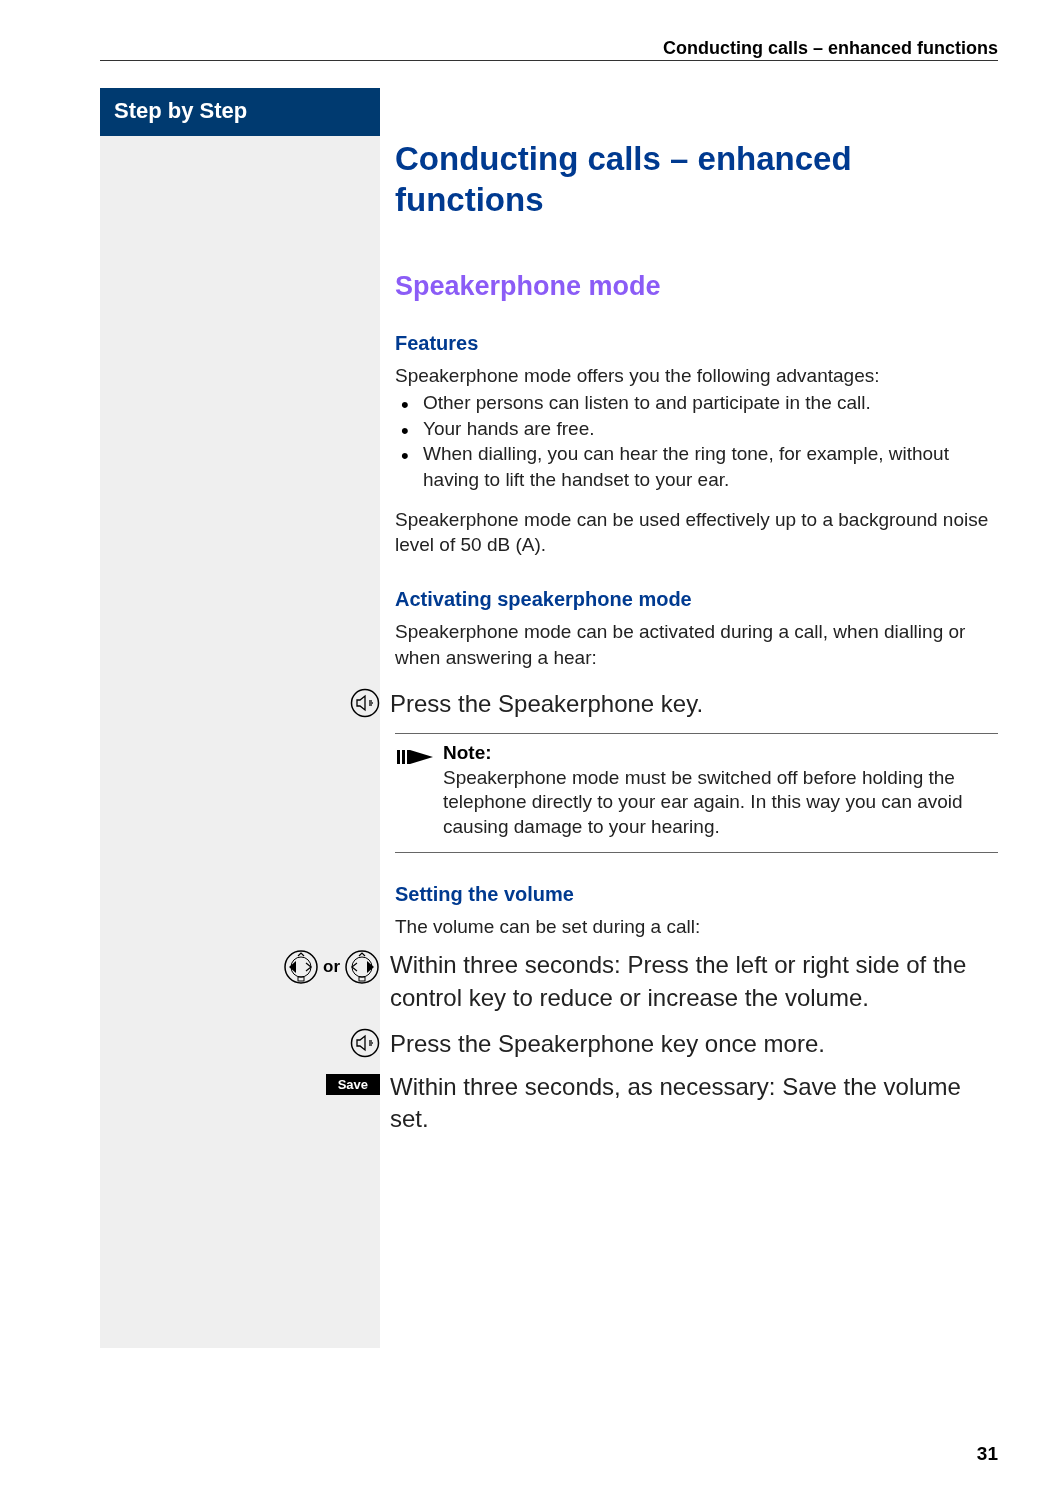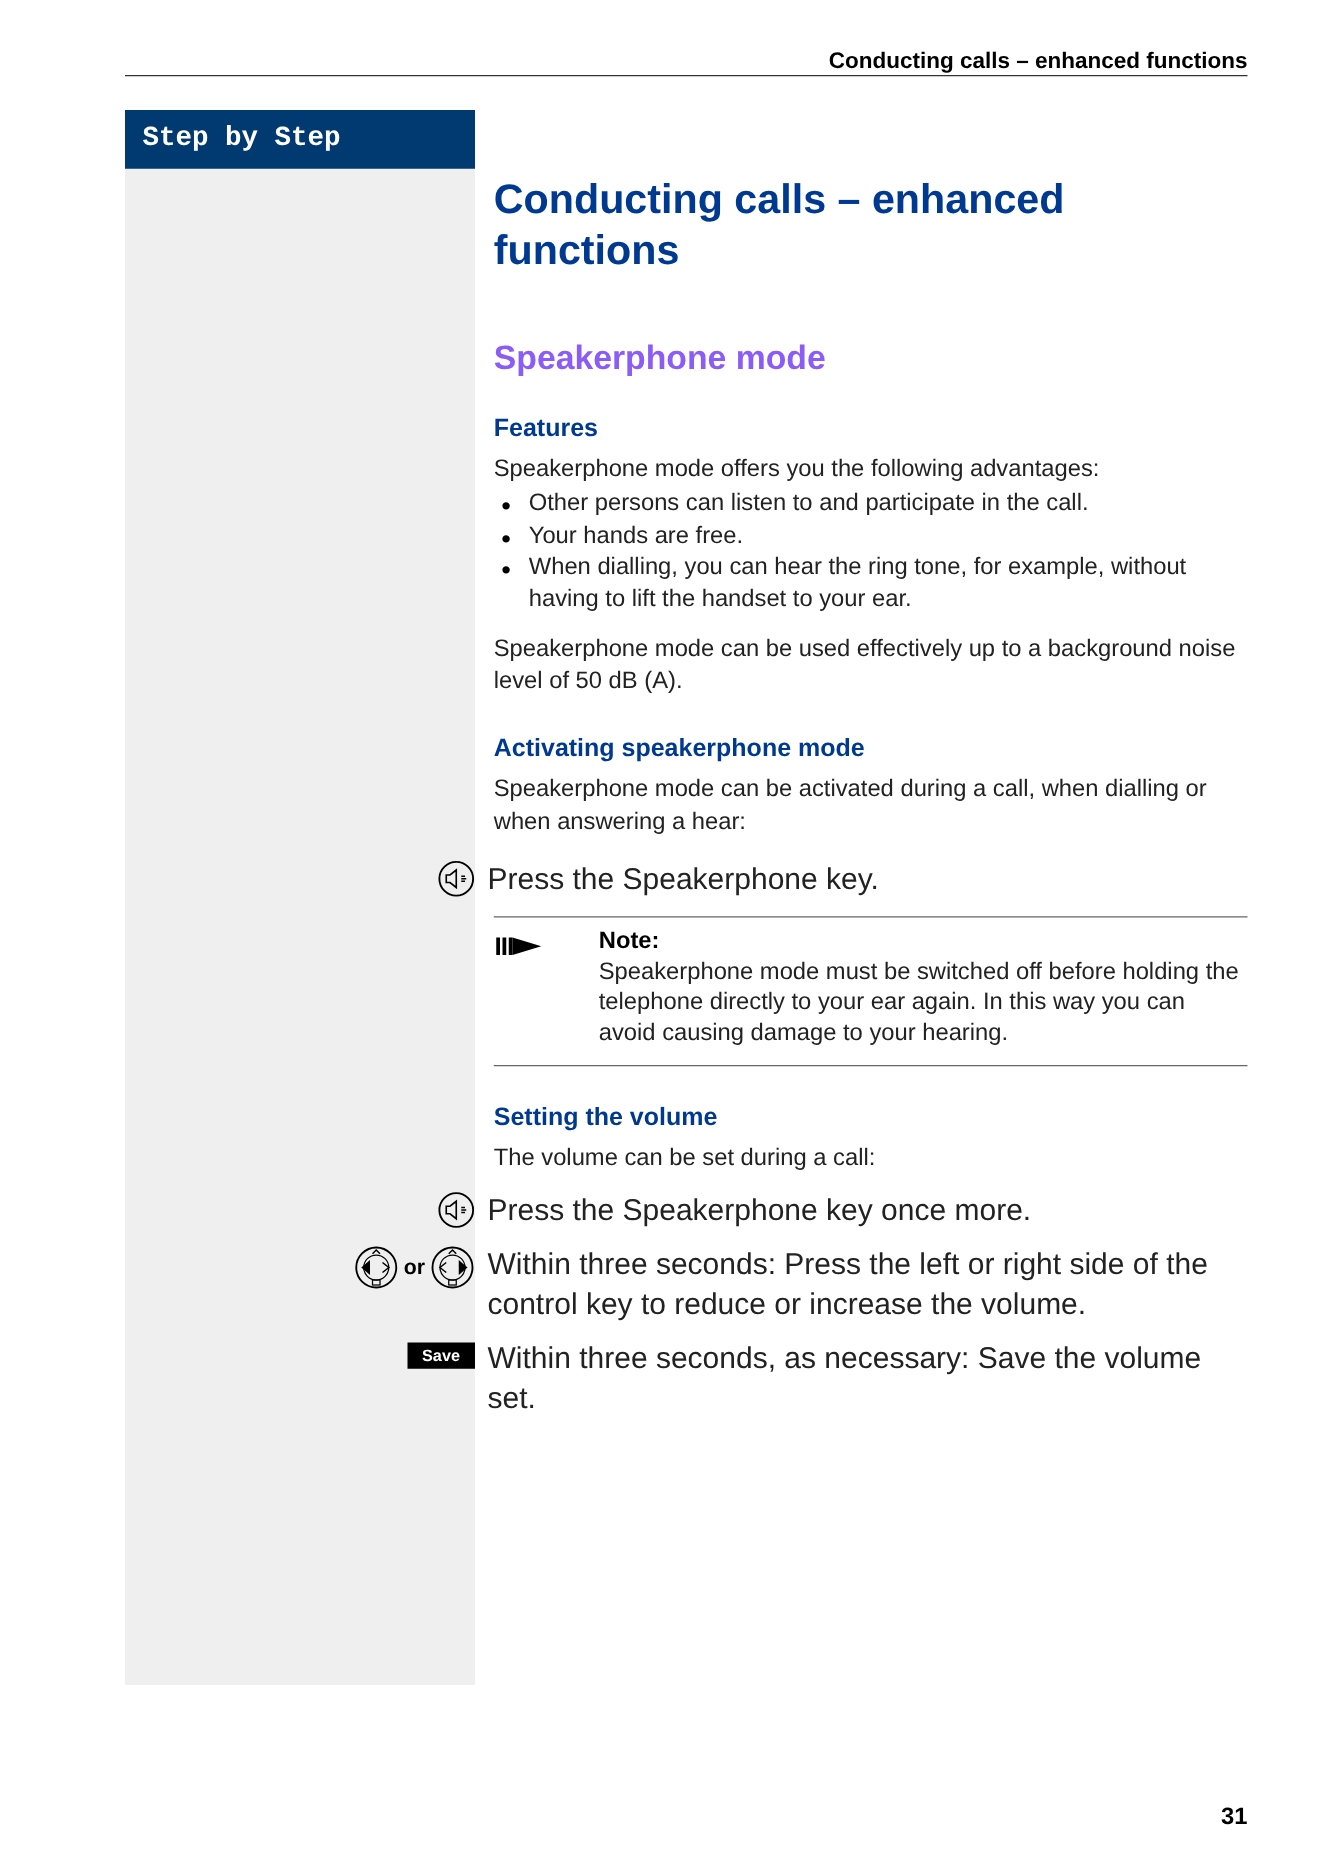--- a/index.html
+++ b/index.html
@@ -32,21 +32,20 @@
     width: 280px;
     height: 1260px;
     background: #efefef;
   }
   .sidebar-header {
     background: #003a70;
     color: #fff;
     font-size: 22px;
     font-weight: bold;
     padding: 10px 14px 12px 14px;
-    font-family: Liberation Mono, monospace;
   }
   .content {
     position: absolute;
     top: 88px;
     left: 395px;
     right: 60px;
   }
   .h1 {
     color: #003a90;
     font-size: 33px;
@@ -114,21 +113,20 @@
     font-size: 24px;
     line-height: 1.35;
     flex: 1;
   }
   .note-box {
     border-top: 1px solid #666;
     border-bottom: 1px solid #666;
     margin-top: 12px;
     padding: 8px 0 12px 0;
     display: flex;
-    gap: 36px;
   }
   .note-icon {
     width: 48px;
     padding-top: 4px;
     flex-shrink: 0;
   }
   .note-body {
     flex: 1;
   }
   .note-title {
@@ -216,33 +214,20 @@
       </svg>
     </div>
     <div class="note-body">
       <div class="note-title">Note:</div>
       <div class="note-text">Speakerphone mode must be switched off before holding the telephone directly to your ear again. In this way you can avoid causing damage to your hearing.</div>
     </div>
   </div>
 
   <div class="h3">Setting the volume</div>
   <div class="para">The volume can be set during a call:</div>
-
-  <div class="step-row" style="margin-top:14px">
-    <div class="step-icon">
-      <svg width="30" height="30" viewBox="0 0 30 30">
-        <circle cx="15" cy="15" r="13.5" fill="none" stroke="#000" stroke-width="1.5"></circle>
-        <path d="M7 12 h3 l5 -4 v14 l-5 -4 h-3 z" fill="none" stroke="#000" stroke-width="1.3"></path>
-        <line x1="19" y1="13" x2="22" y2="13" stroke="#000" stroke-width="1.3"></line>
-        <line x1="19" y1="15" x2="23" y2="15" stroke="#000" stroke-width="1.3"></line>
-        <line x1="19" y1="17" x2="22" y2="17" stroke="#000" stroke-width="1.3"></line>
-      </svg>
-    </div>
-    <div class="step-text">Press the Speakerphone key once more.</div>
-  </div>
 
   <div class="step-row" style="margin-top:10px">
     <div class="step-icon step-icon-wide">
       <svg width="36" height="36" viewBox="0 0 36 36">
         <circle cx="18" cy="18" r="16" fill="none" stroke="#000" stroke-width="1.5"></circle>
         <circle cx="18" cy="18" r="10" fill="none" stroke="#000" stroke-width="1"></circle>
         <path d="M6 18 L13 12 L13 24 Z" fill="#000"></path>
         <path d="M23 14 L28 18 L23 22" fill="none" stroke="#000" stroke-width="1.2"></path>
         <path d="M15 7 L18 4 L21 7" fill="none" stroke="#000" stroke-width="1.2"></path>
         <rect x="15" y="28" width="6" height="4" fill="none" stroke="#000" stroke-width="1"></rect>
@@ -253,20 +238,33 @@
         <circle cx="18" cy="18" r="10" fill="none" stroke="#000" stroke-width="1"></circle>
         <path d="M30 18 L23 12 L23 24 Z" fill="#000"></path>
         <path d="M13 14 L8 18 L13 22" fill="none" stroke="#000" stroke-width="1.2"></path>
         <path d="M15 7 L18 4 L21 7" fill="none" stroke="#000" stroke-width="1.2"></path>
         <rect x="15" y="28" width="6" height="4" fill="none" stroke="#000" stroke-width="1"></rect>
       </svg>
     </div>
     <div class="step-text">Within three seconds: Press the left or right side of the control key to reduce or increase the volume.</div>
   </div>
 
+  <div class="step-row" style="margin-top:14px">
+    <div class="step-icon">
+      <svg width="30" height="30" viewBox="0 0 30 30">
+        <circle cx="15" cy="15" r="13.5" fill="none" stroke="#000" stroke-width="1.5"></circle>
+        <path d="M7 12 h3 l5 -4 v14 l-5 -4 h-3 z" fill="none" stroke="#000" stroke-width="1.3"></path>
+        <line x1="19" y1="13" x2="22" y2="13" stroke="#000" stroke-width="1.3"></line>
+        <line x1="19" y1="15" x2="23" y2="15" stroke="#000" stroke-width="1.3"></line>
+        <line x1="19" y1="17" x2="22" y2="17" stroke="#000" stroke-width="1.3"></line>
+      </svg>
+    </div>
+    <div class="step-text">Press the Speakerphone key once more.</div>
+  </div>
+
   <div class="step-row" style="margin-top:10px">
     <div class="step-icon" style="width:80px; margin-left:-85px">
       <span class="save-btn">Save</span>
     </div>
     <div class="step-text">Within three seconds, as necessary: Save the volume set.</div>
   </div>
 
 </div>
 
 <div class="page-number">31</div>

